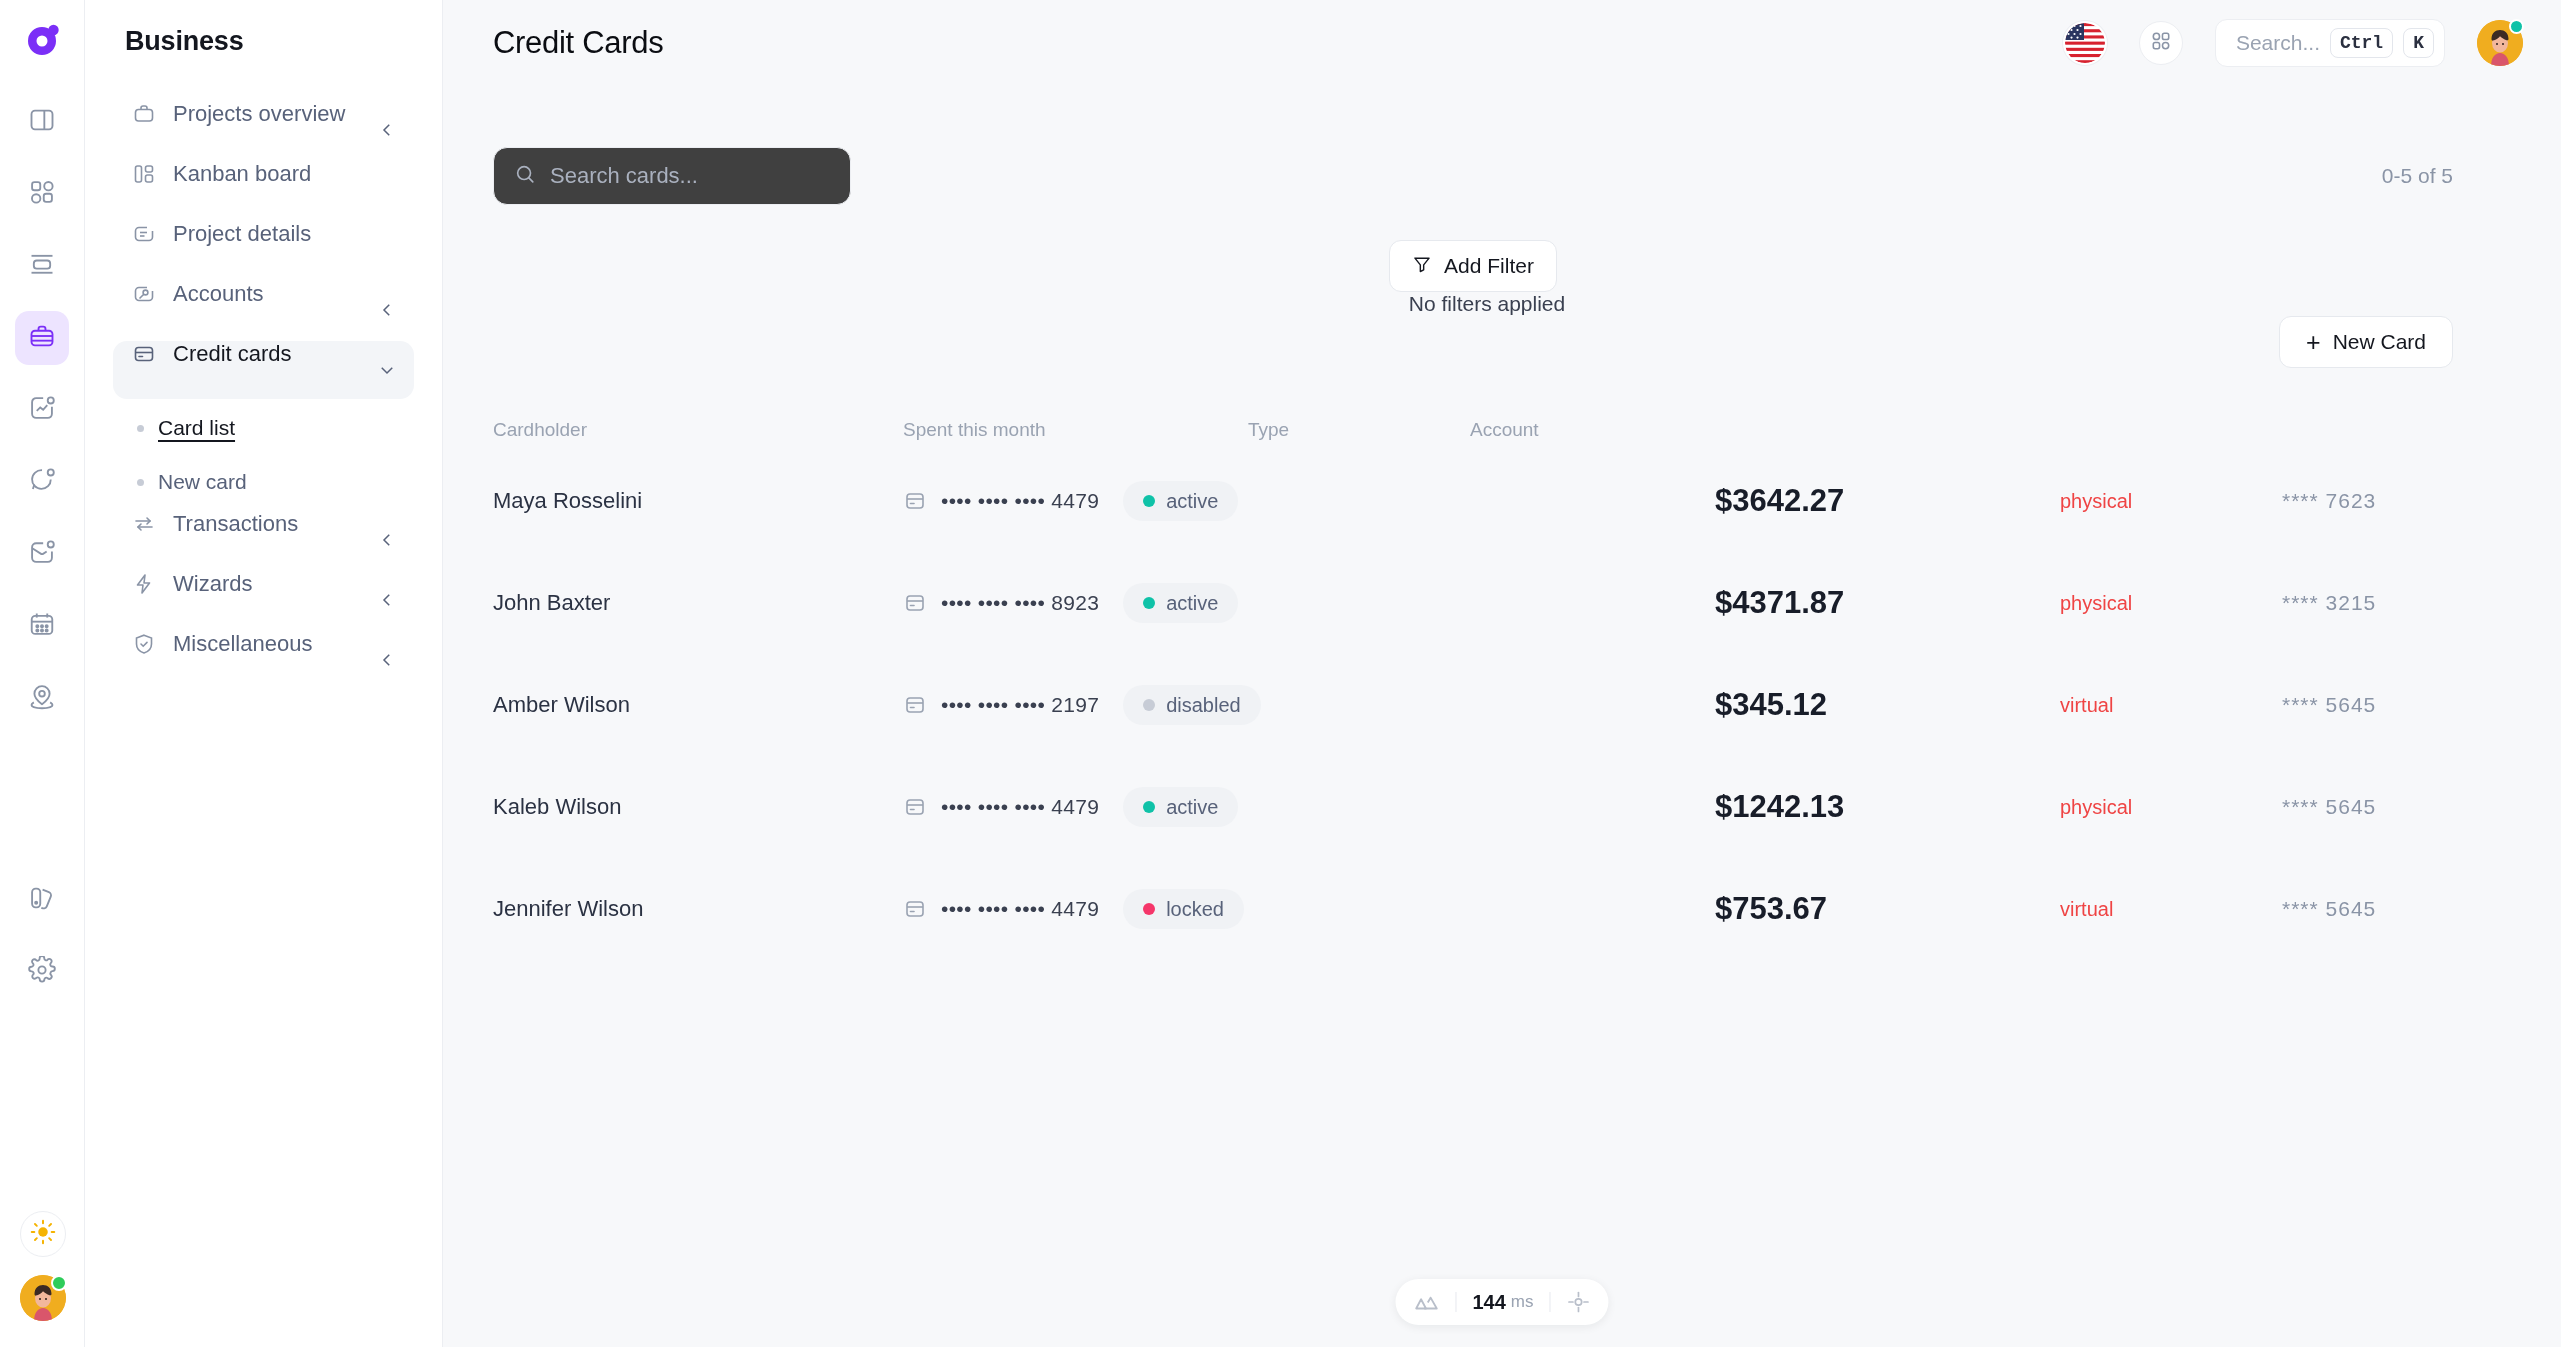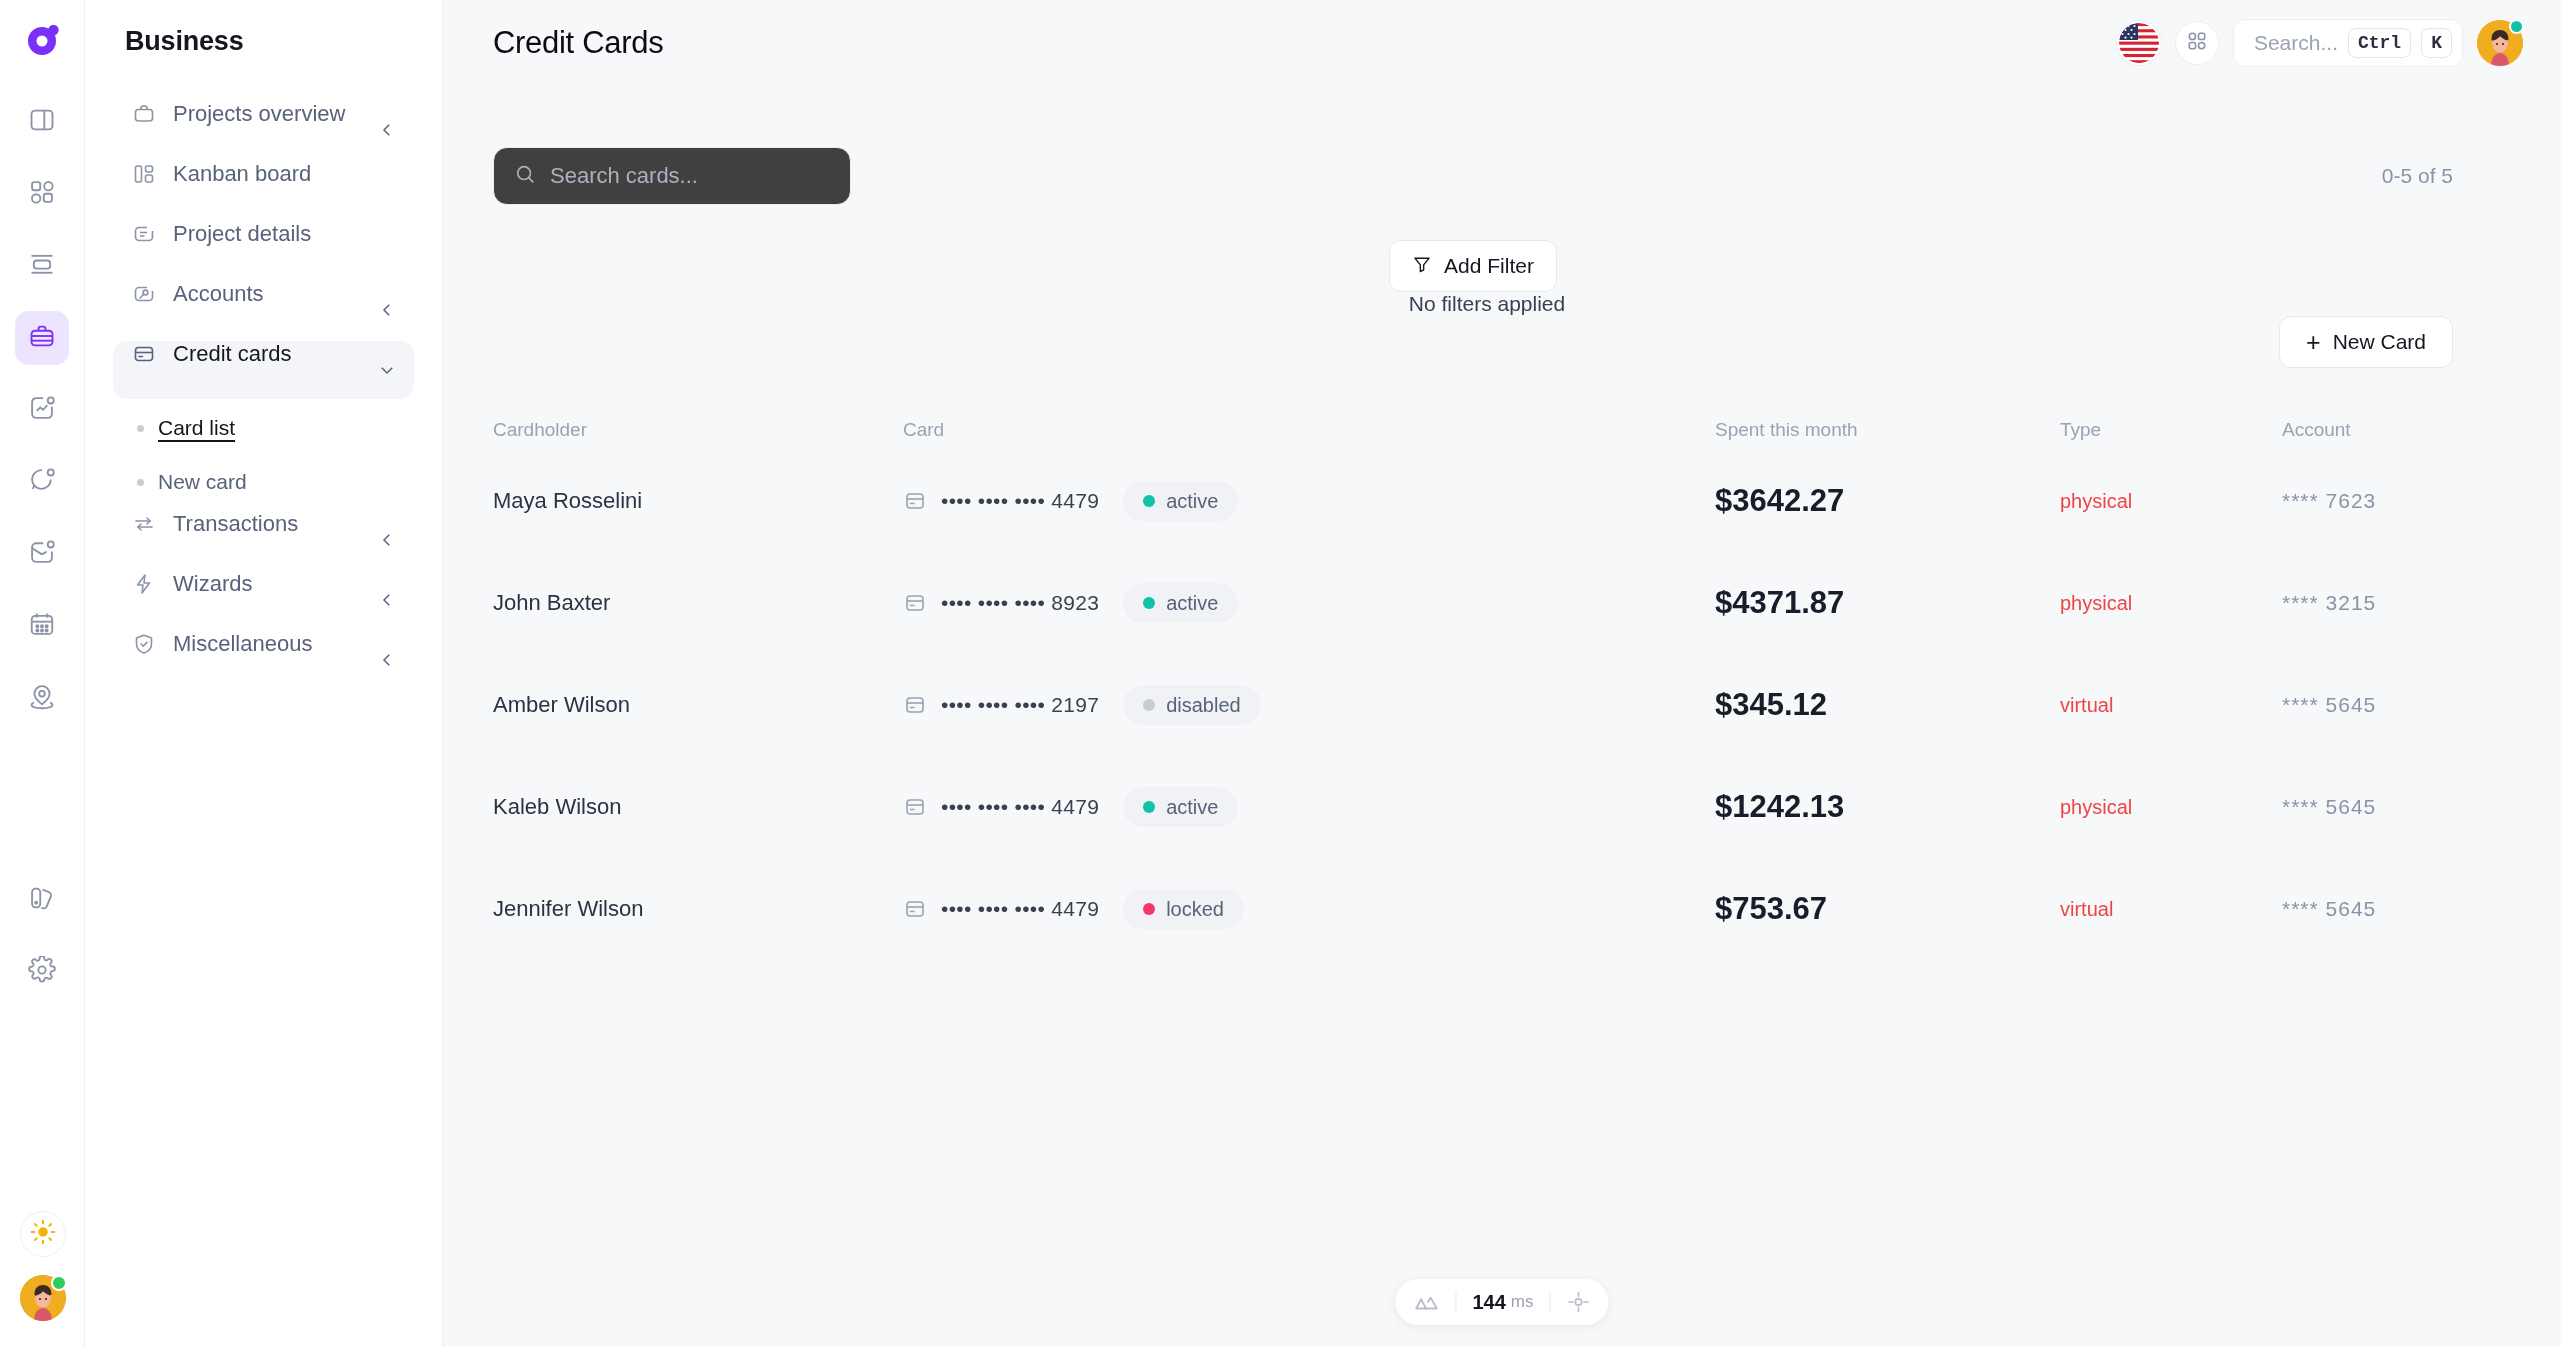--- a/index.html
+++ b/index.html
@@ -71,21 +71,21 @@
   .sub-bullet { width: 7px; height: 7px; border-radius: 50%; background: #c7ccd6; flex:0 0 7px; }
   .sub-item.active .sub-text { color: #14171f; text-decoration: underline; text-underline-offset: 5px; }
 
   
   .main { flex: 1; height: 1347px; background: #f7f8fa; display: flex; flex-direction: column; position: relative; }
   .topbar {
     height: 85px; display: flex; align-items: center;
     padding: 0 38px 0 50px; flex: 0 0 85px;
   }
   .page-title { font-size: 31px; color: #0b0d12; font-weight: 400; letter-spacing: -0.3px; }
-  .topbar-right { margin-left: auto; display: flex; align-items: center; gap: 14px; }
+  .topbar-right { margin-left: auto; display: flex; align-items: center; gap: 32px; }
   .flag-btn { width: 44px; height: 44px; border-radius: 50%; overflow: hidden; border: 2px solid #fff; box-shadow: 0 0 0 1px #eceef2; position:relative; background:#fff;}
   .apps-btn {
     width: 44px; height: 44px; border-radius: 50%; border: 1px solid #eceef2;
     background: #fff; display: flex; align-items: center; justify-content: center; color: #8a94a6;
   }
   .searchbox {
     height: 48px; border: 1px solid #eceef2; background: #fff; border-radius: 12px;
     display: flex; align-items: center; gap: 10px; padding: 0 10px 0 20px; min-width: 226px;
   }
   .searchbox .sb-ph { color: #9aa3b2; font-size: 21px; }
@@ -547,21 +547,20 @@
         <div class="nofilters">No filters applied</div>
         <div class="btn-new">
           <span class="plus">+</span>
           <span>New Card</span>
         </div>
       </div>
 
       <div class="table">
         <div class="trow thead">
           <div class="cell c-holder">Cardholder</div>
-          <div class="cell c-card">Card</div>
           <div class="cell c-spent">Spent this month</div>
           <div class="cell c-type">Type</div>
           <div class="cell c-acct">Account</div>
         </div>
 
         <div class="trow tbody-row">
           <div class="cell c-holder">
               <span class="holder-name">Maya Rosselini</span>
             </div>
           <div class="cell c-card">

